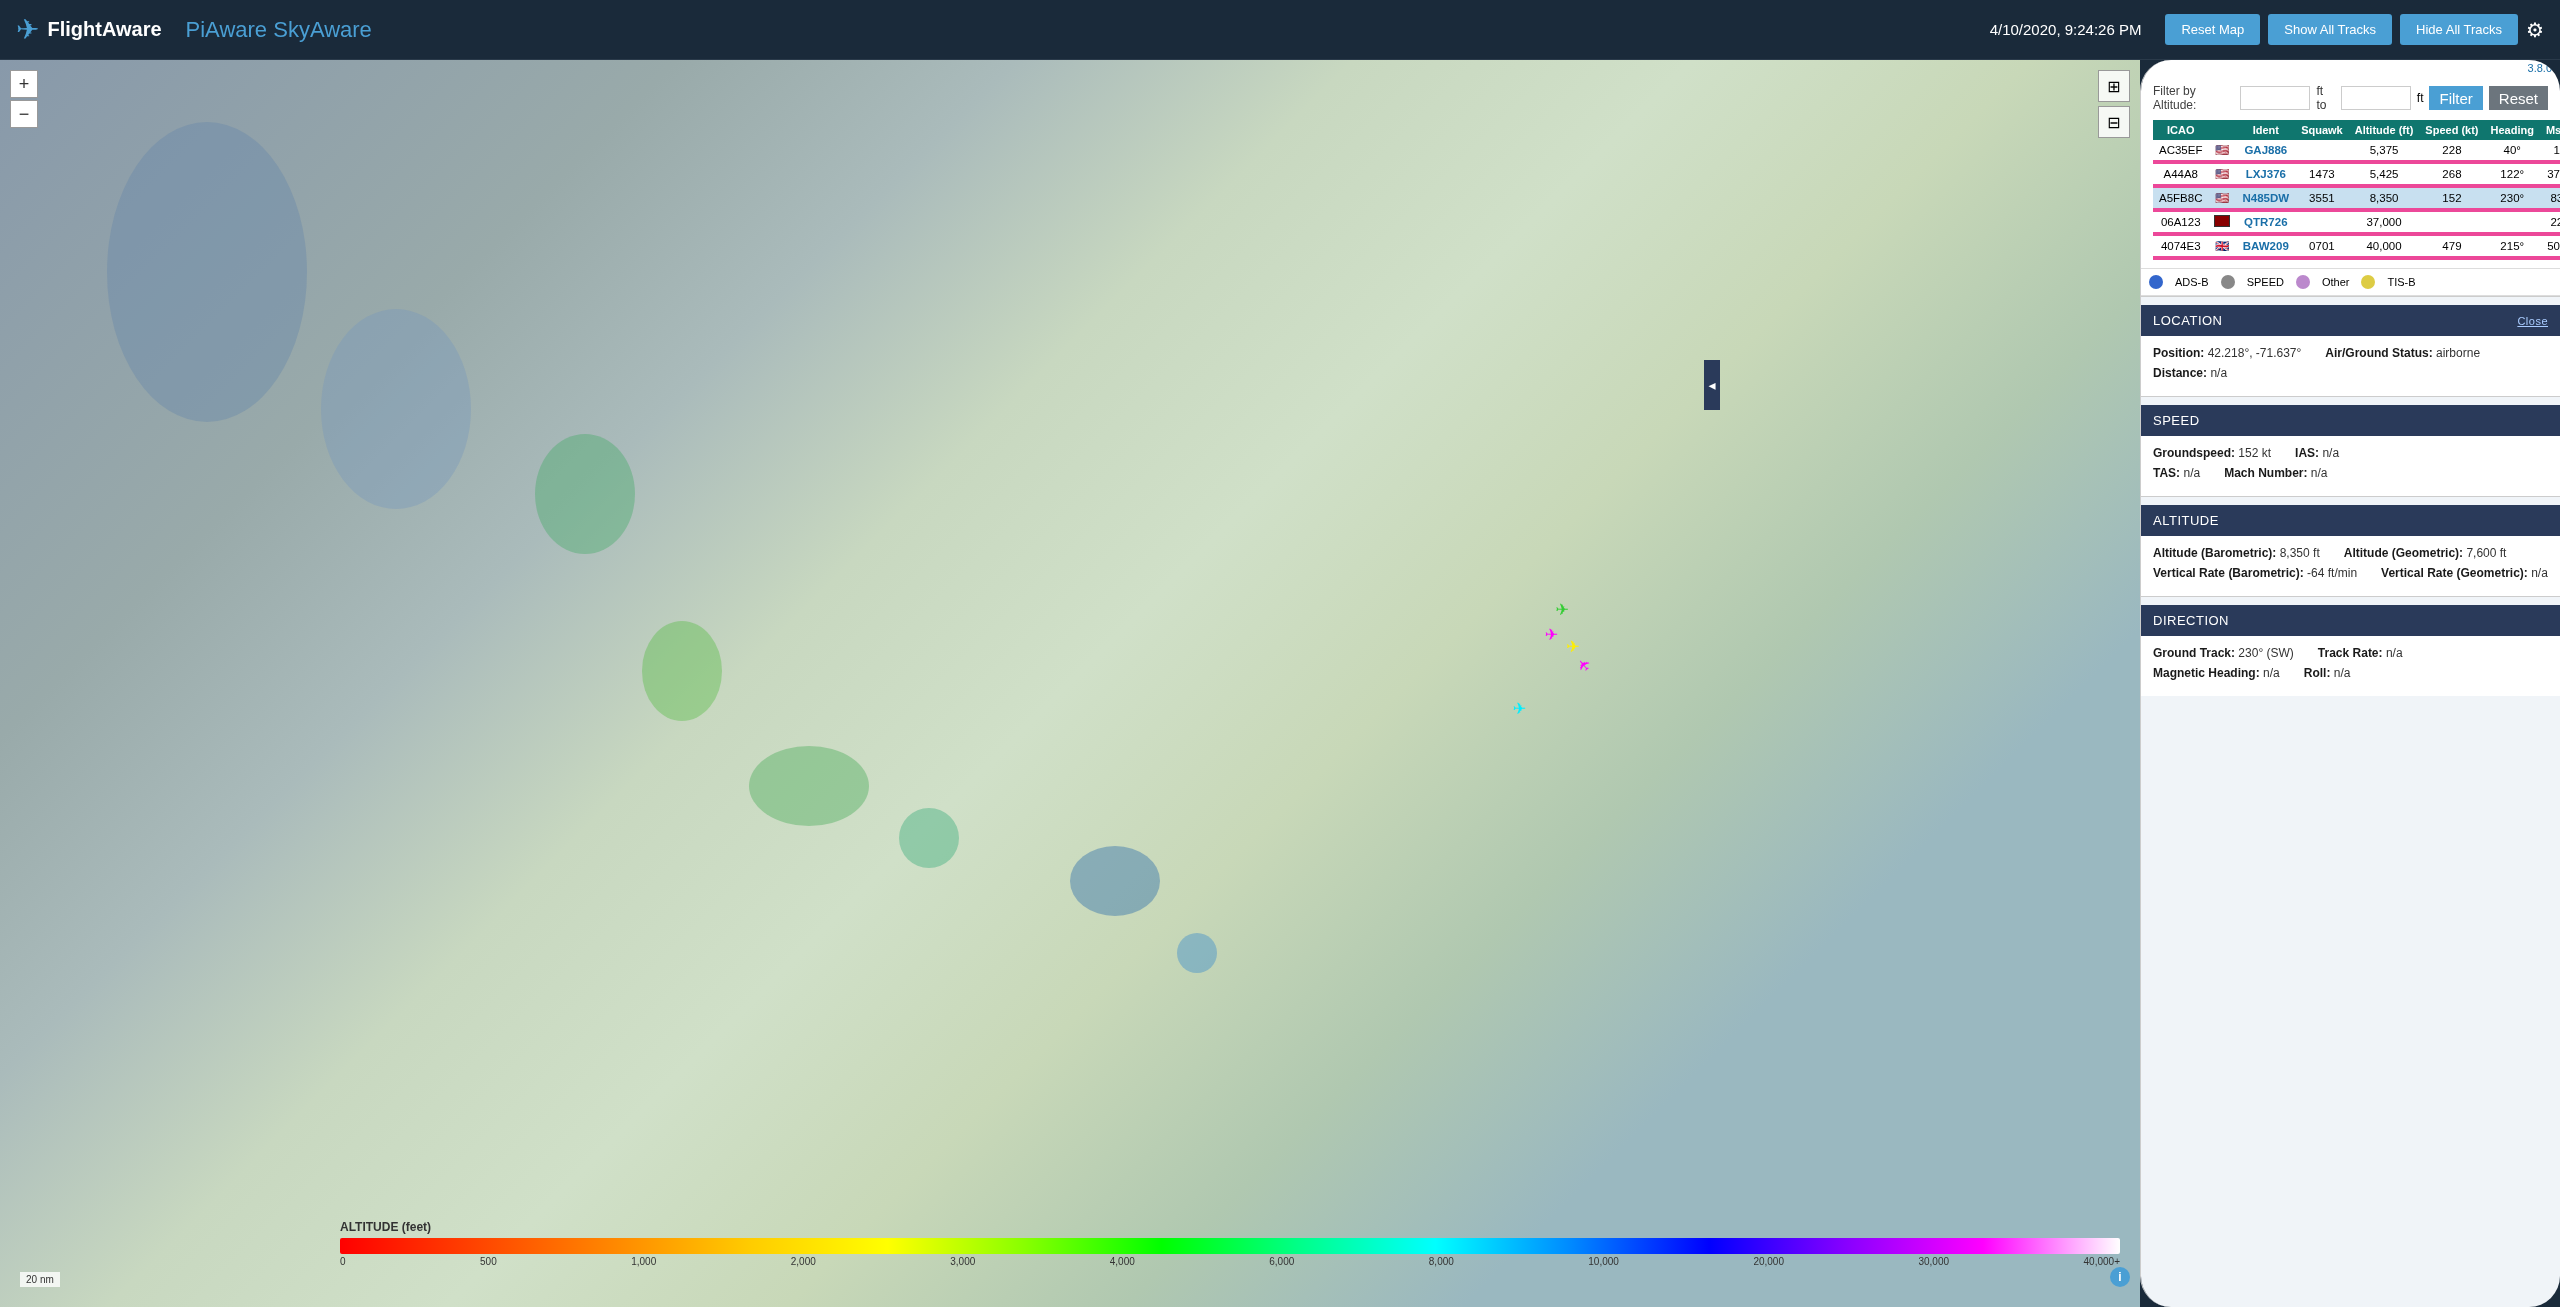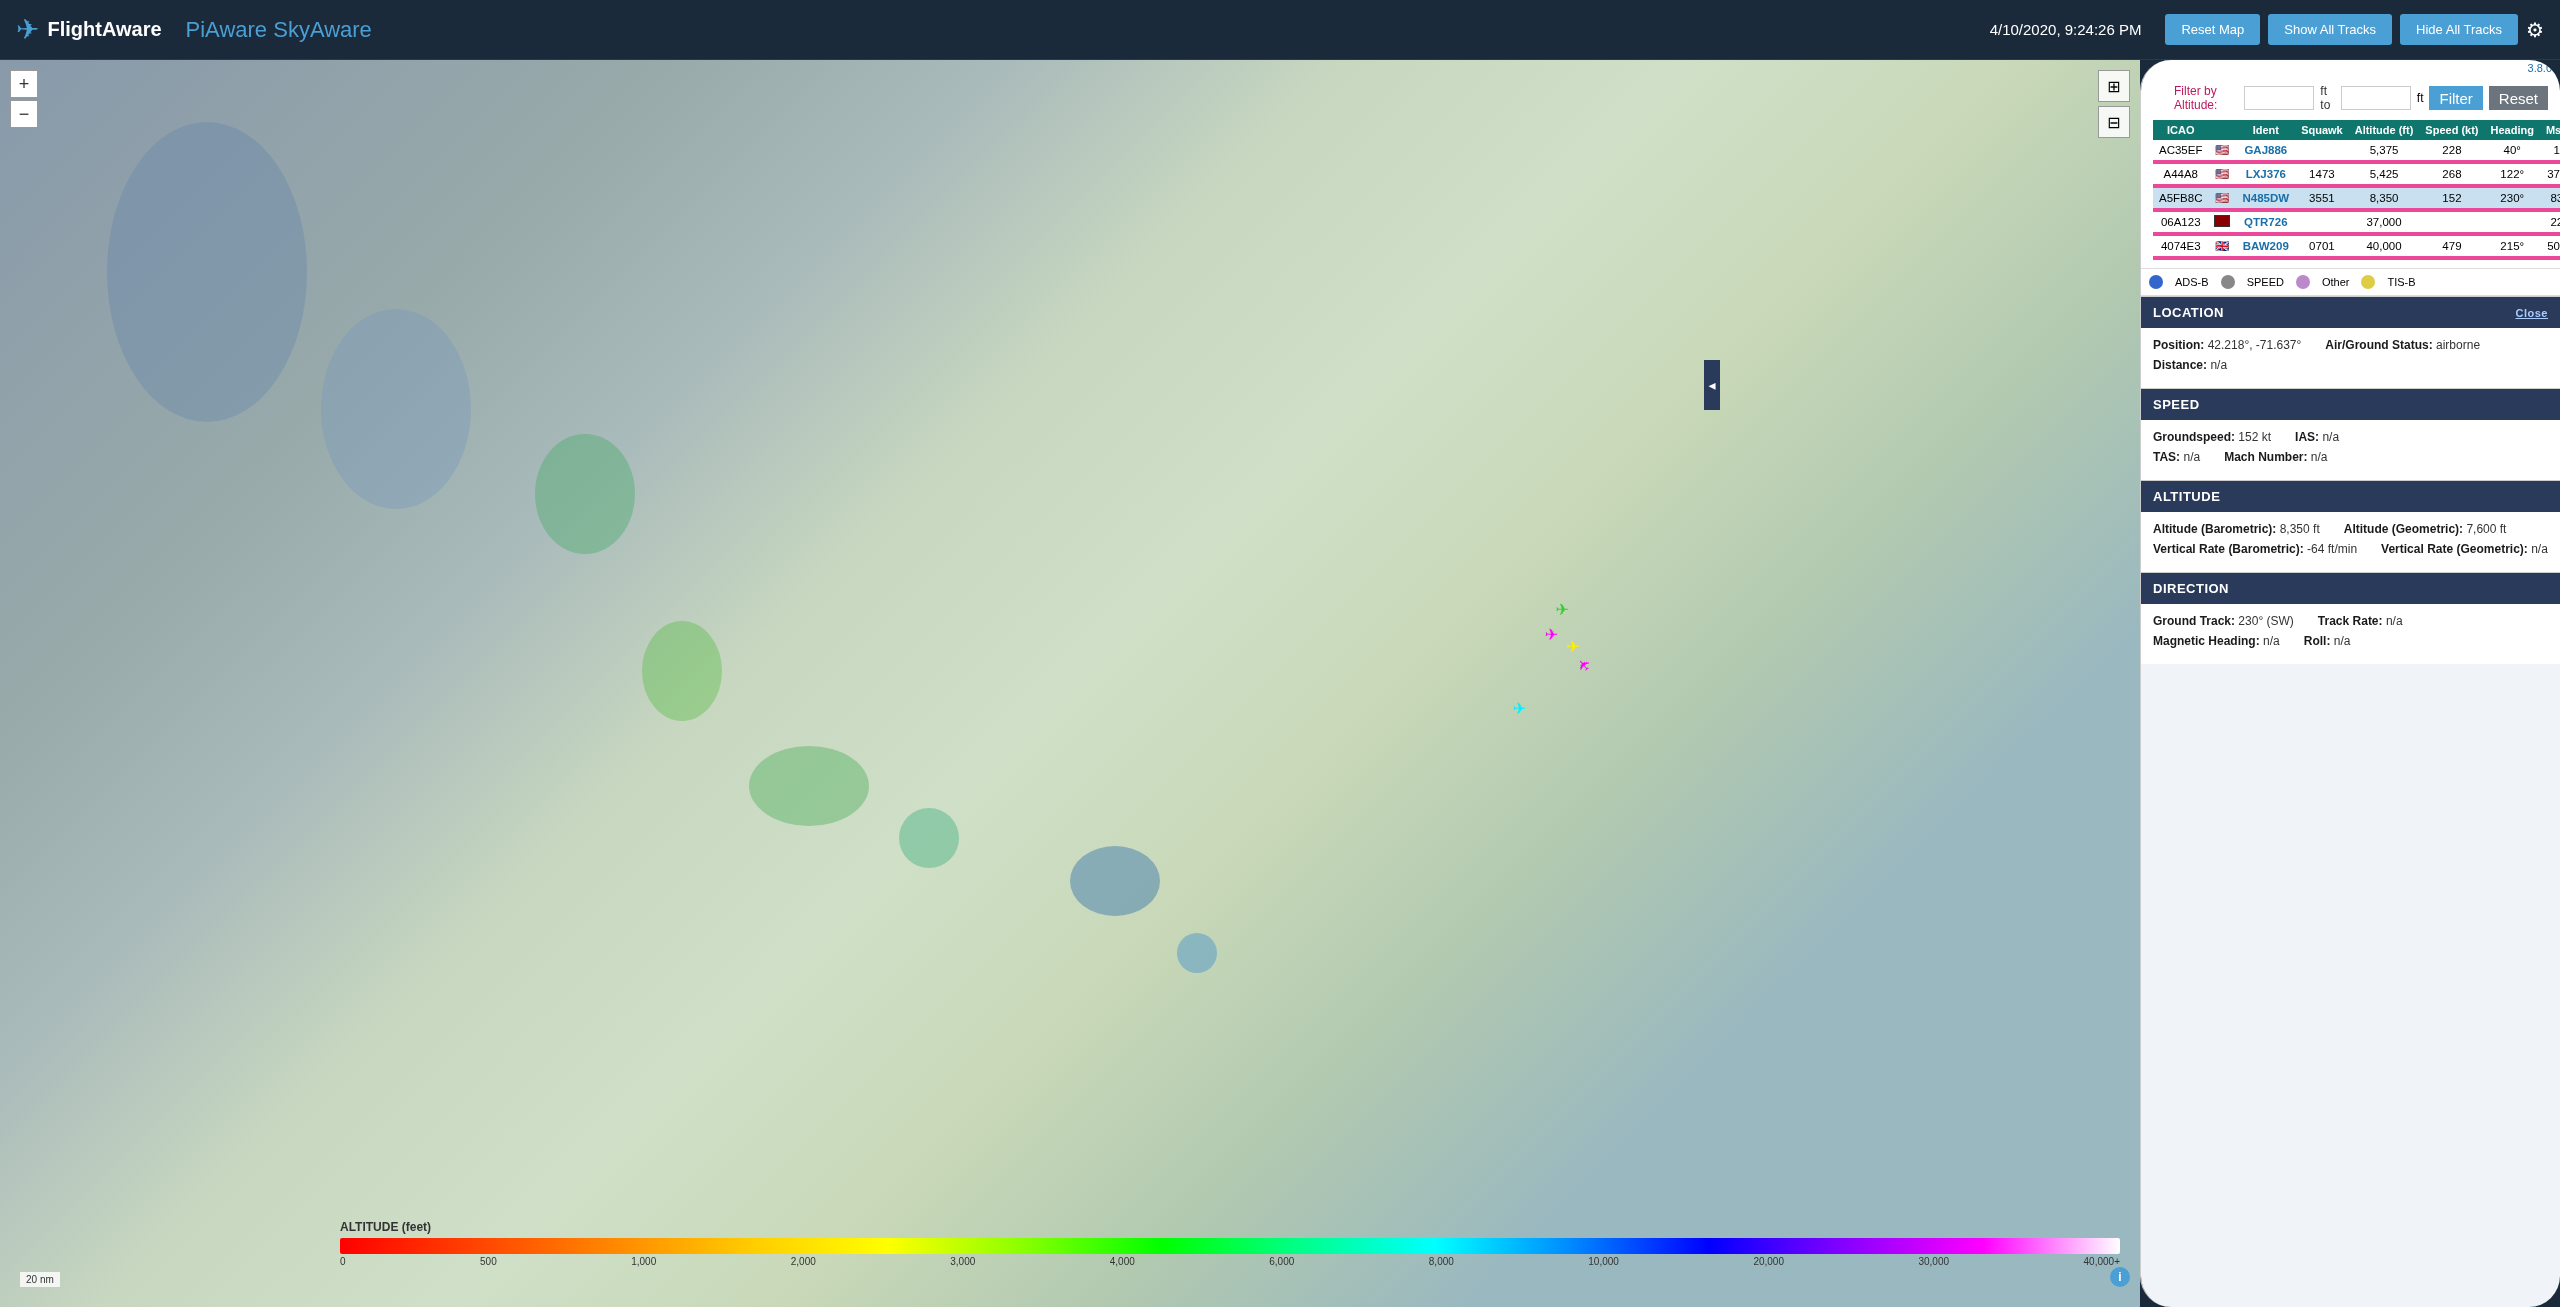--- a/index.html
+++ b/index.html
@@ -87,21 +87,21 @@
     }
 
     
     #aircraft-section {
       background: white; padding: 8px 12px; border-bottom: 1px solid #ddd;
     }
     #aircraft-stats { display: flex; gap: 24px; margin-bottom: 8px; flex-wrap: wrap; }
     .stat-item { font-size: 12px; color: #333; }
     .stat-label { font-weight: bold; }
     #filter-row { display: flex; align-items: center; gap: 6px; margin-bottom: 8px; }
-    #filter-label { font-size: 12px; color: #be185d; margin-left: 21px; }
+    #filter-label { font-size: 12px; color: #404040; }
     #filter-from, #filter-to { width: 70px; height: 24px; border: 1px solid #ccc; padding: 2px 4px; font-size: 12px; }
     #filter-unit { font-size: 12px; color: #333; }
     #filter-btn, #reset-btn {
       height: 24px; padding: 0 10px; background: #4a9fd4; color: white;
       border: none; cursor: pointer; font-size: 15px;
     }
     #reset-btn { background: #6c757d; }
 
     
     #aircraft-table { width: 100%; border-collapse: collapse; font-size: 11.5px; }
@@ -130,22 +130,22 @@
     .legend-dot.other { background: #bb88cc; }
     .legend-dot.tisb { background: #ddcc44; }
 
     
     #version { text-align: right; color: #1a6fa8; font-size: 11px; padding: 2px 8px; background: white; }
 
     
     .panel-section { margin: 0; border-top: 1px solid #ccc; }
     .panel-header {
       background: #2a3a5a; color: white; padding: 8px 12px;
-      font-size: 13px; font-weight: bold; letter-spacing: 0.5px;
-      display: flex; justify-content: space-between; align-items: center;
+      font-size: 13px; font-weight: normal; letter-spacing: 0.5px;
+      display: flex; justify-content: space-between; align-items: center; margin-top: 8px;
     }
     .panel-close { color: #aaccff; font-size: 11px; cursor: pointer; text-decoration: underline; }
     .panel-body { background: white; padding: 10px 12px; }
     .info-row { display: flex; gap: 24px; margin-bottom: 6px; flex-wrap: wrap; }
     .info-item { font-size: 12px; color: #333; }
     .info-key { font-weight: bold; color: #1a1a1a; }
 
     
     #map-frame-icon {
       position: absolute; top: 10px; right: 10px;

